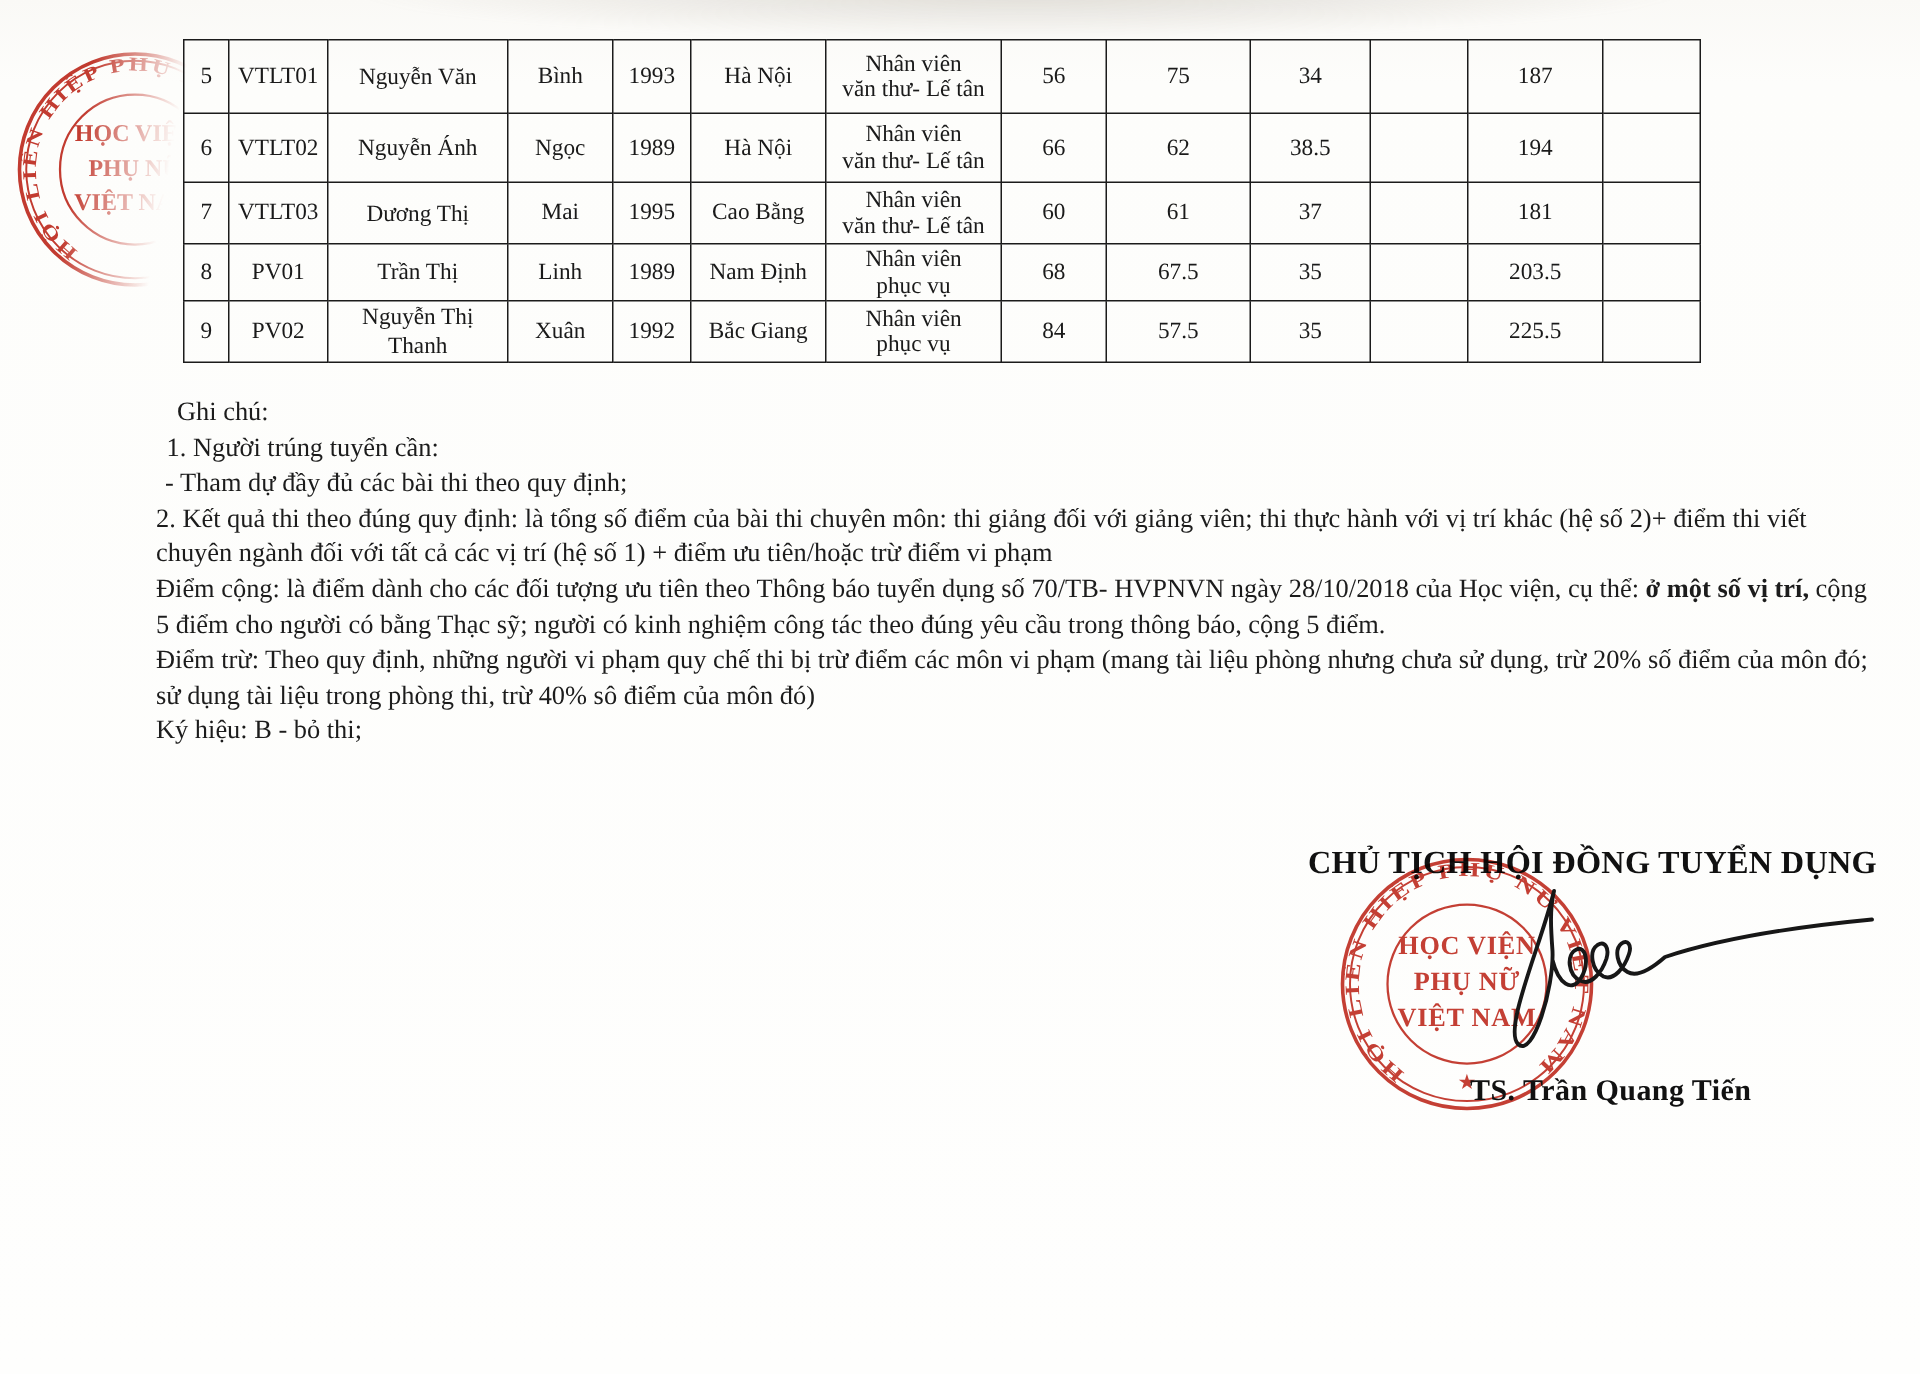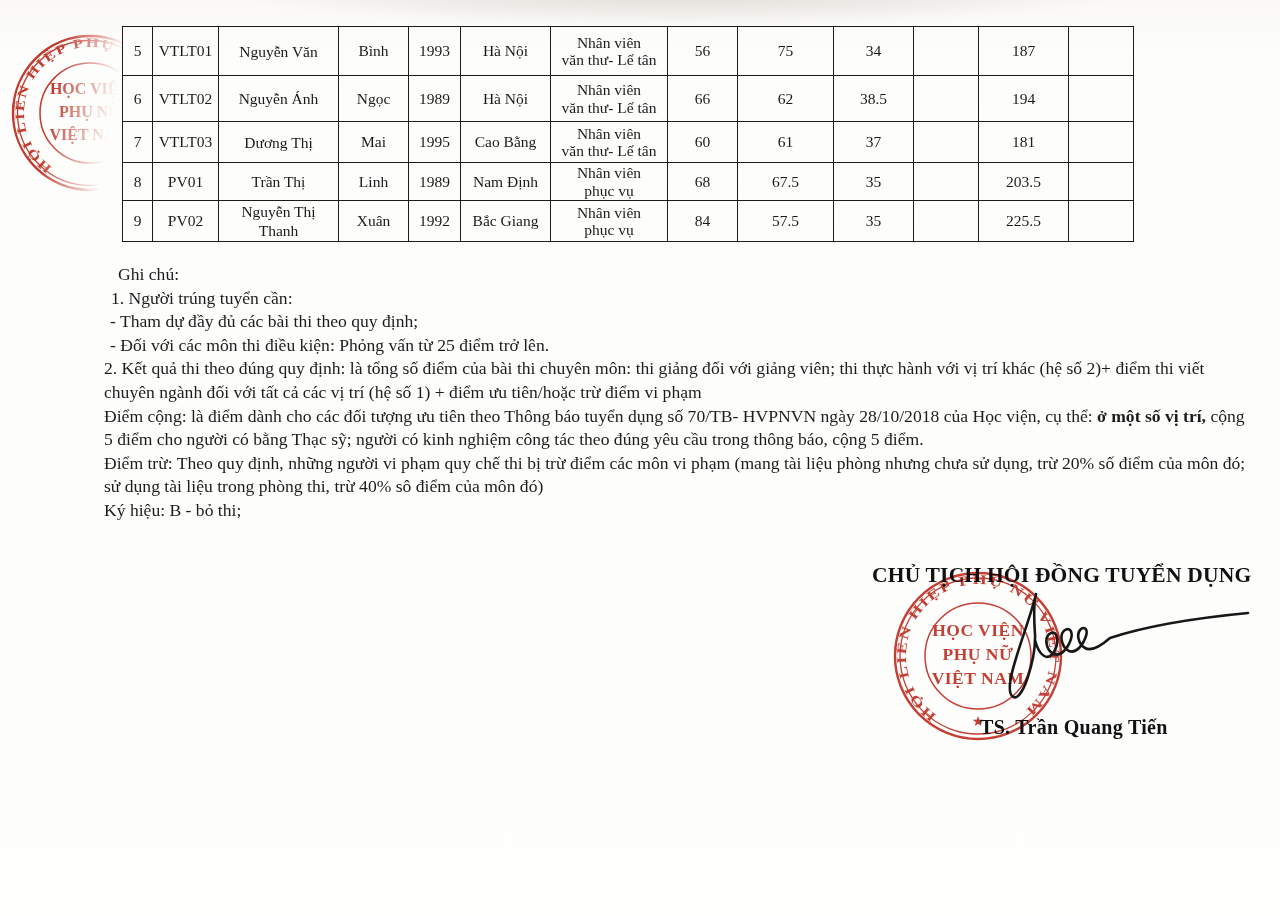--- a/index.html
+++ b/index.html
@@ -162,21 +162,20 @@
       <td>225.5</td>
       <td></td>
     </tr>
   </tbody>
 </table>
 
 <div class="notes">
   <p class="in14">Ghi chú:</p>
   <p class="in7">1. Người trúng tuyển cần:</p>
   <p class="in6">- Tham dự đầy đủ các bài thi theo quy định;</p>
-  <p class="in6">- Đối với các môn thi điều kiện: Phỏng vấn từ 25 điểm trở lên.</p>
   <p>2. Kết quả thi theo đúng quy định: là tổng số điểm của bài thi chuyên môn: thi giảng đối với giảng viên; thi thực hành với vị trí khác (hệ số 2)+ điểm thi viết chuyên ngành đối với tất cả các vị trí (hệ số 1) + điểm ưu tiên/hoặc trừ điểm vi phạm</p>
   <p><span>Điểm cộng: là điểm dành cho các đối tượng ưu tiên theo Thông báo tuyển dụng số 70/TB- HVPNVN ngày  28/10/2018 của Học viện, cụ thể:  </span><span class="bold">ở một số vị trí,</span><span> cộng 5 điểm cho người có bằng Thạc sỹ; người có kinh nghiệm công tác theo đúng yêu cầu trong thông báo, cộng 5 điểm.</span></p>
   <p>Điểm trừ: Theo quy định, những người vi phạm quy chế thi bị trừ điểm các môn vi phạm (mang tài liệu phòng nhưng chưa sử dụng, trừ 20% số điểm của môn đó;  sử dụng tài liệu trong phòng thi, trừ 40% sô điểm của môn đó)</p>
   <p>Ký hiệu: B - bỏ thi;</p>
 </div>
 
 <div class="sig-title">CHỦ TỊCH HỘI ĐỒNG TUYỂN DỤNG</div>
 
 <svg class="stamp-right" viewBox="0 0 200 200">
   <g stroke="#bf2a1e" fill="none">

